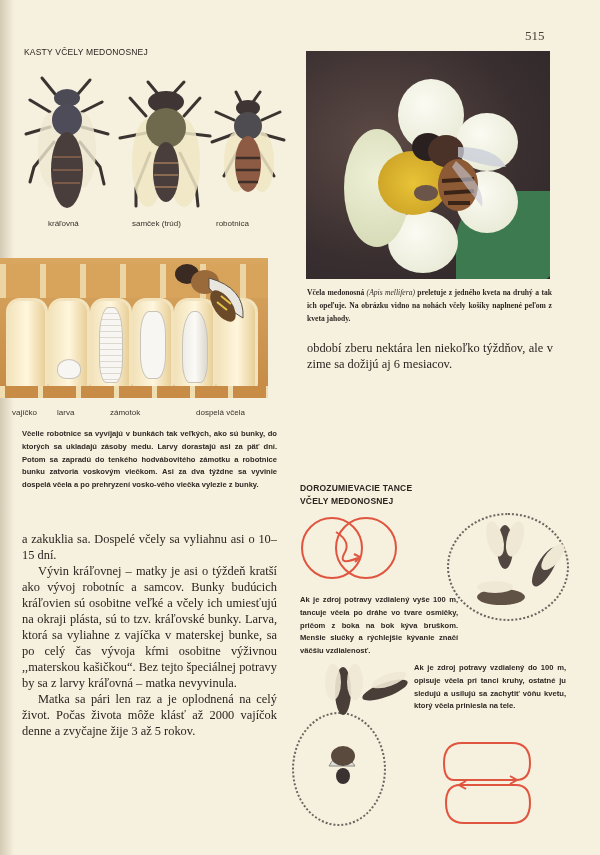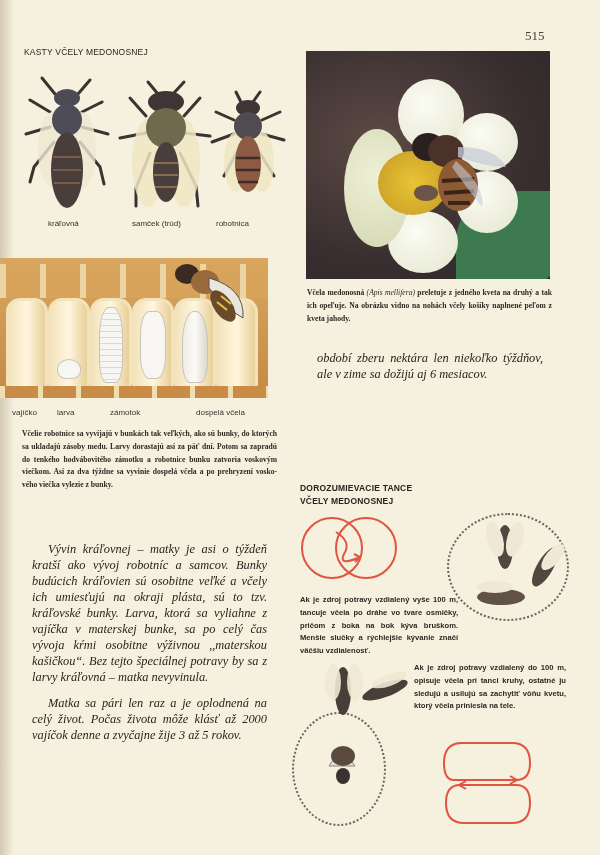--- a/index.html
+++ b/index.html
@@ -28,21 +28,21 @@
   }
   .caption {
     font-family: "Liberation Sans", sans-serif; font-size: 7.6px; font-weight: bold;
     line-height: 12.8px; color: #2e2824; text-align: justify;
   }
   .caption i { font-weight: normal; }
   .body-text {
     font-family: "Liberation Serif", serif; font-size: 12.4px; line-height: 16px;
     color: #2a2420; text-align: justify;
   }
-  .body-text p { margin: 10px; text-indent: 16px; font-style: italic; }
+  .body-text p { margin: 0; text-indent: 16px; }
   .body-text p.noindent { text-indent: 0; }
 
   
   .bee { position: absolute; }
   
   .comb {
     left: 0; top: 258px; width: 268px; height: 140px; overflow: hidden;
     background: linear-gradient(#d9a760, #c58a45);
   }
   .cell {
@@ -178,23 +178,24 @@
       </g>
   </svg>
   <div class="hex-bottom"></div>
 </div>
 
 <div class="abs label" style="left:12px; top:408px;">vajíčko</div>
 <div class="abs label" style="left:57px; top:408px;">larva</div>
 <div class="abs label" style="left:110px; top:408px;">zámotok</div>
 <div class="abs label" style="left:196px; top:408px;">dospelá včela</div>
 
-<div class="abs caption" style="left:22px; top:428px; width:255px;font-family:Liberation Serif, serif;">Včelie robotnice sa vyvíjajú v bunkách tak veľkých, ako sú bunky, do ktorých sa ukladajú zásoby medu. Larvy dorastajú asi za päť dní. Potom sa zapradú do tenkého hodvábovitého zámotku a robotnice bunku zatvoria voskovým viečkom. Asi za dva týždne sa vyvinie dospelá včela a po prehryzení vosko-vého viečka vylezie z bunky.</div>
+<div class="abs caption" style="left:22px; top:428px; width:255px;">Včelie robotnice sa vyvíjajú v bunkách tak veľkých, ako sú bunky, do ktorých sa ukladajú zásoby medu. Larvy dorastajú asi za päť dní. Potom sa zapradú do tenkého hodvábovitého zámotku a robotnice bunku zatvoria voskovým viečkom. Asi za dva týždne sa vyvinie dospelá včela a po prehryzení vosko-vého viečka vylezie z bunky.</div>
 
 <div class="abs body-text" style="left:22px; top:531px; width:255px;">
+  <p class="noindent">a zakuklia sa. Dospelé včely sa vyliahnu asi o 10–15 dní.</p>
   <p>Vývin kráľovnej – matky je asi o týždeň kratší ako vývoj robotníc a samcov. Bunky budúcich kráľovien sú osobitne veľké a včely ich umiesťujú na okraji plásta, sú to tzv. kráľovské bunky. Larva, ktorá sa vyliahne z vajíčka v materskej bunke, sa po celý čas vývoja kŕmi osobitne výživnou ,,materskou kašičkou“. Bez tejto špeciálnej potravy by sa z larvy kráľovná – matka nevyvinula.</p>
   <p>Matka sa pári len raz a je oplodnená na celý život. Počas života môže klásť až 2000 vajíčok denne a zvyčajne žije 3 až 5 rokov.</p>
 </div>
 
 <div class="abs photo">
   <div class="leaf" style="left:150px; top:140px; width:110px; height:100px;"></div>
   <div class="petal" style="left:92px; top:28px; width:66px; height:72px;"></div>
   <div class="petal" style="left:150px; top:62px; width:62px; height:58px;"></div>
   <div class="petal" style="left:150px; top:120px; width:62px; height:62px;"></div>
   <div class="petal" style="left:82px; top:160px; width:70px; height:62px;"></div>

